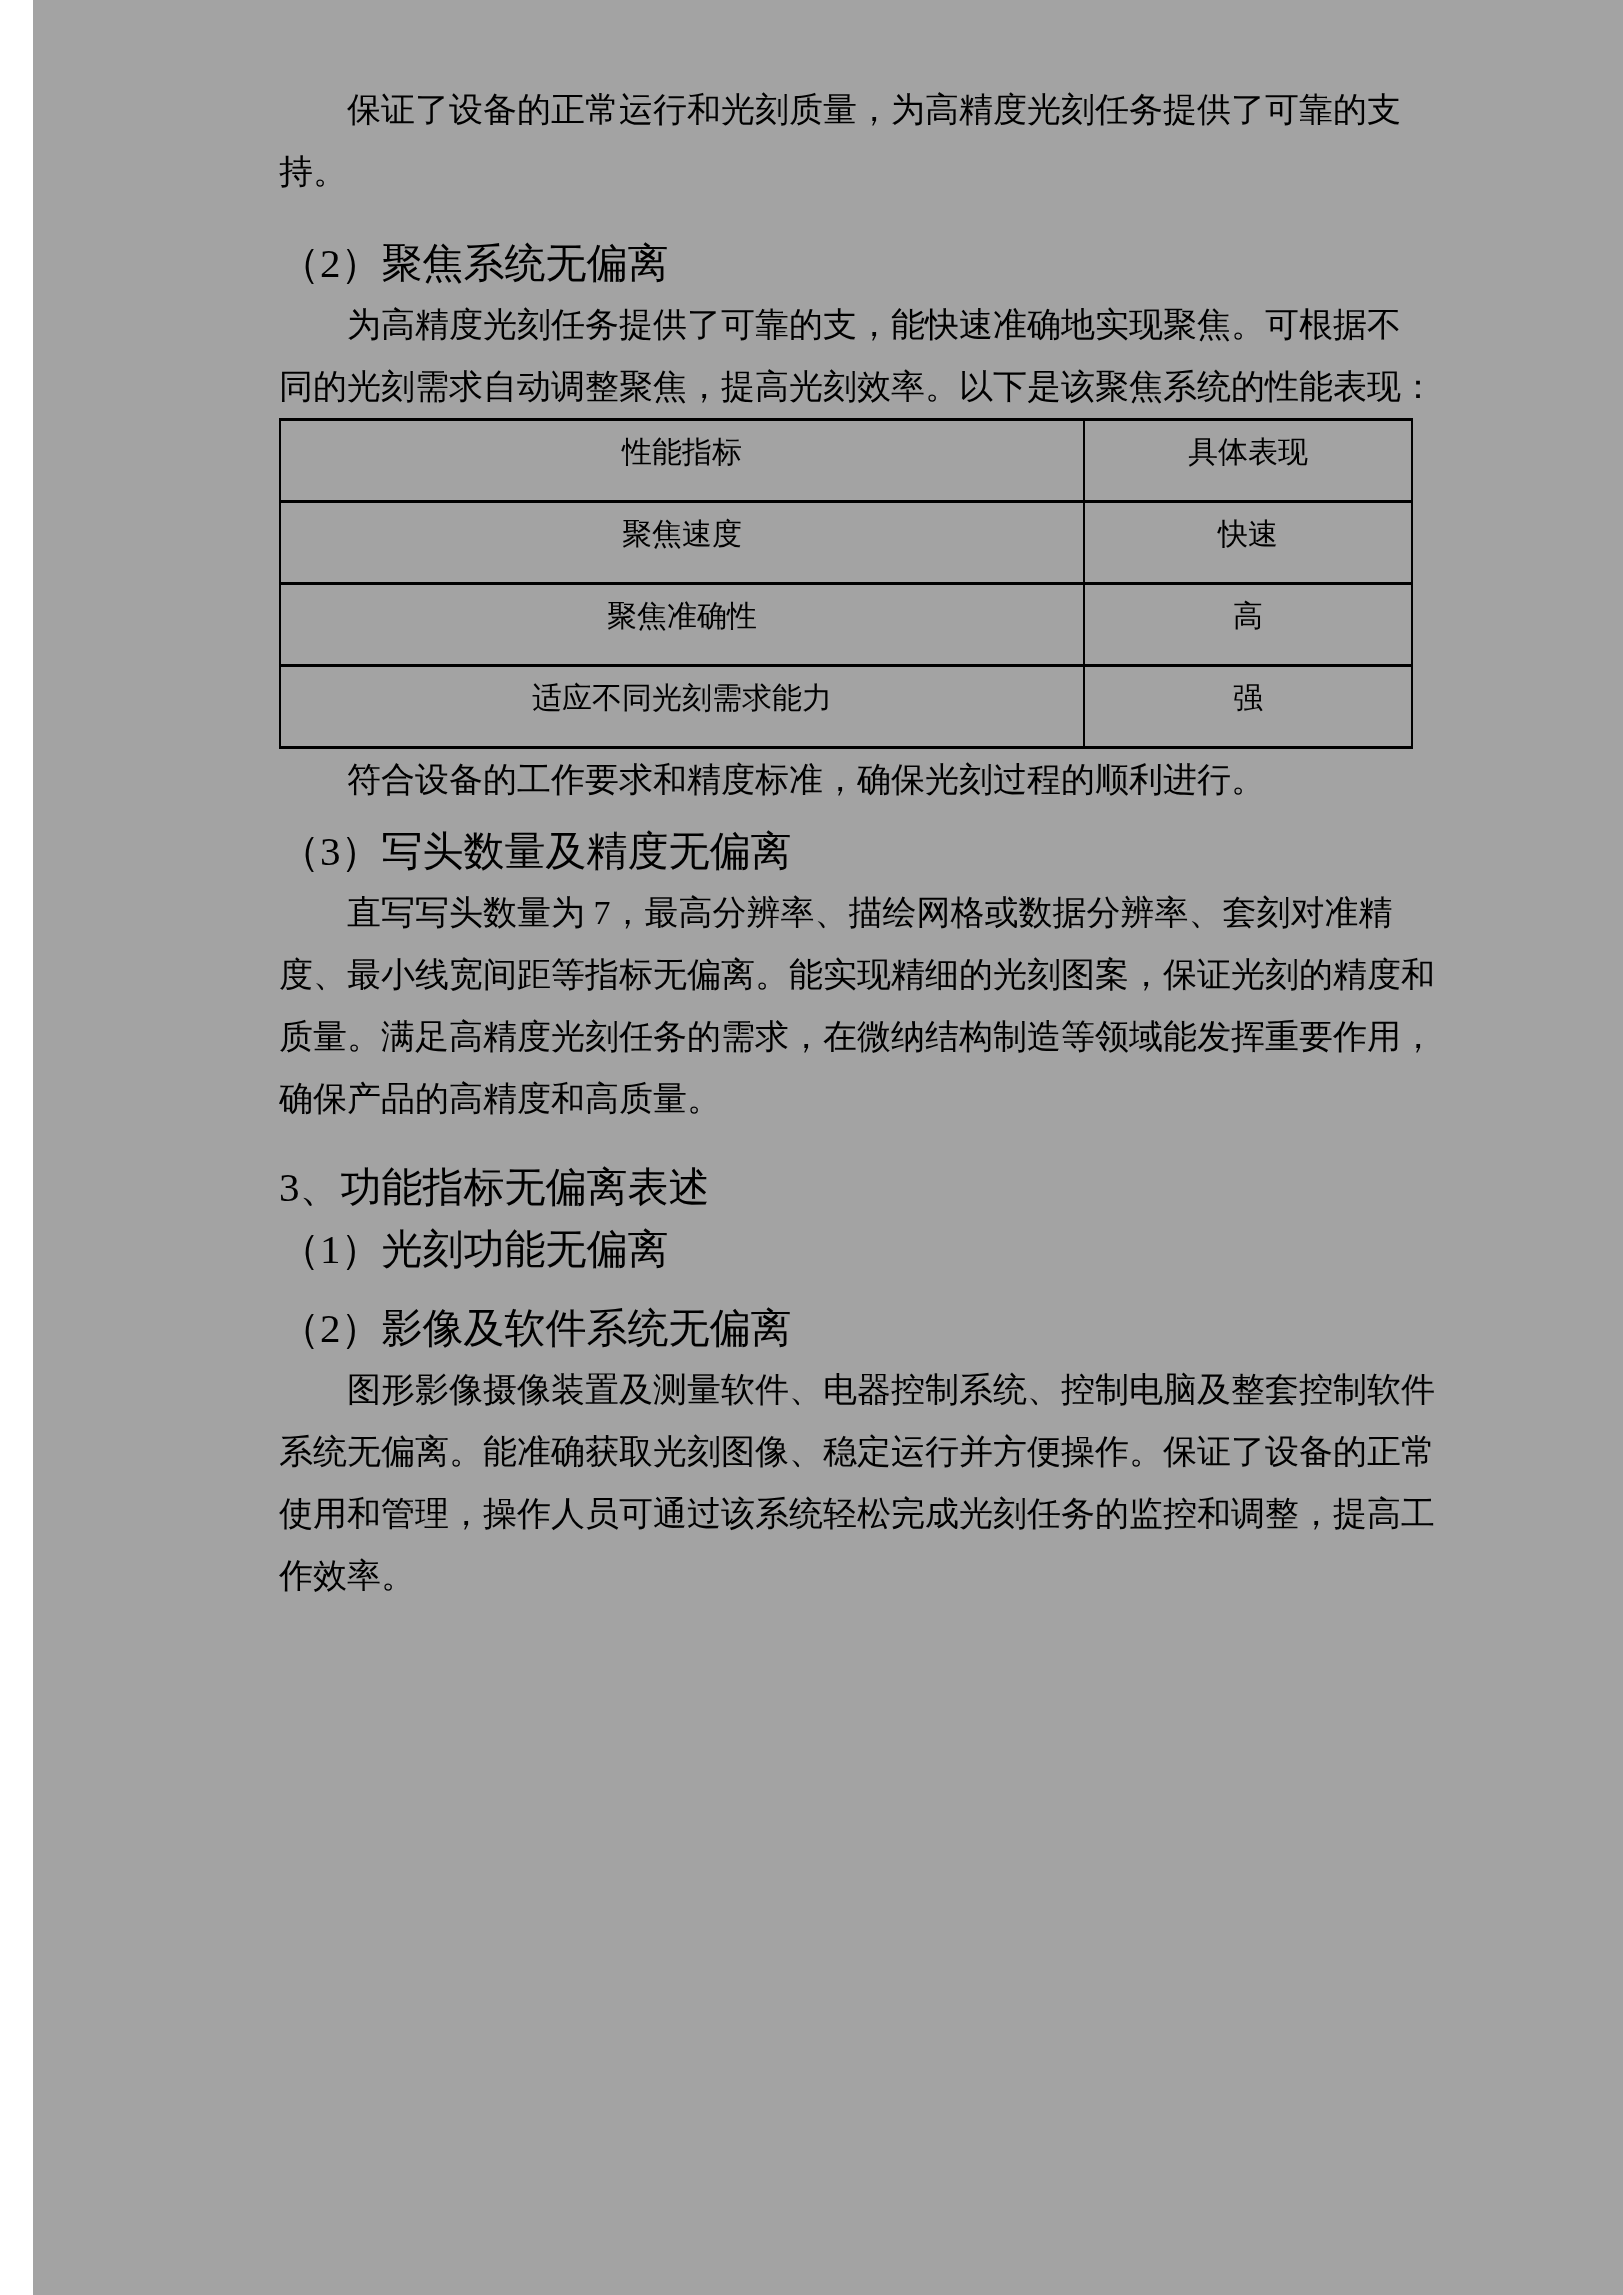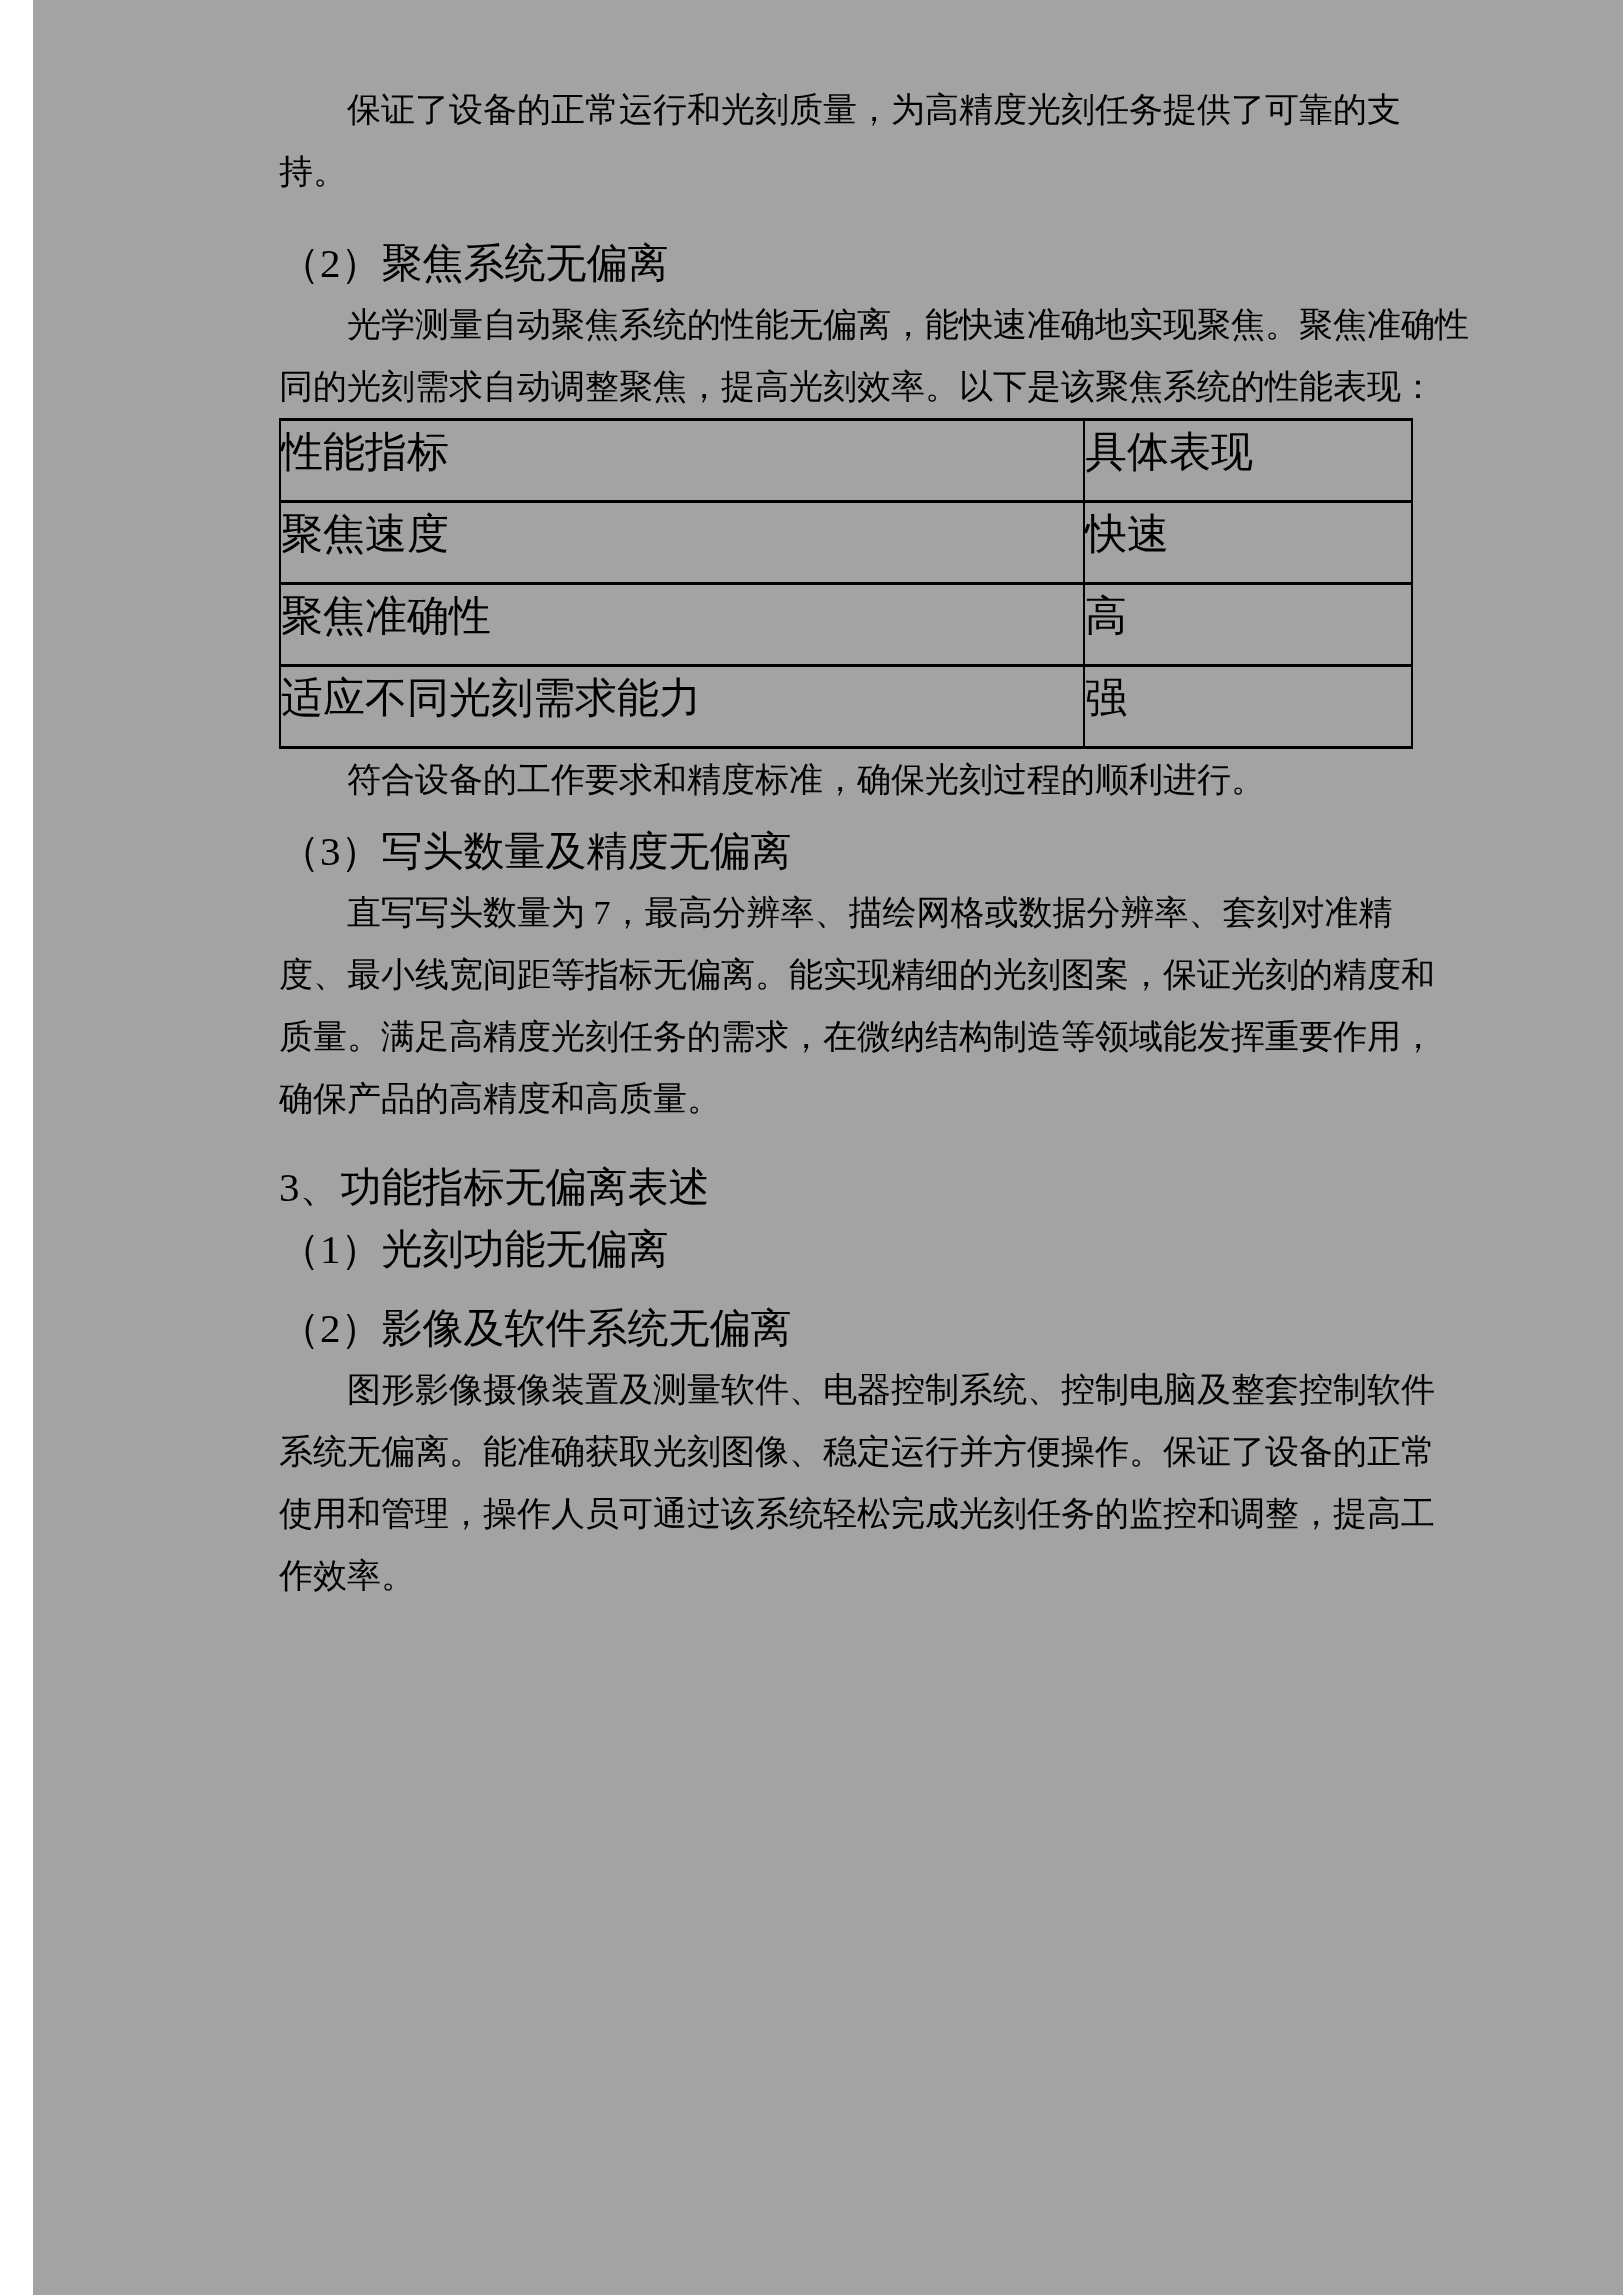--- a/index.html
+++ b/index.html
@@ -47,23 +47,24 @@
 
   table.perf {
     border-collapse: collapse;
     table-layout: fixed;
     width: 1133px;
     border: 2.6px solid #000000;
   }
   table.perf td {
     height: 79px;
     vertical-align: top;
+    text-align: center;
     line-height: 62px;
     padding: 0;
-    font-size: 42px;
+    font-size: 30px;
     border: 2px solid #000000;
     border-top-width: 3.3px;
     border-bottom-width: 3.3px;
     overflow: hidden;
   }
   col.c1 { width: 804px; }
   col.c2 { width: 328px; }
 </style>
 </head>
 <body>
@@ -71,21 +72,21 @@
 <div class="page">
 
   <p>
     <span class="line indent">保证了设备的正常运行和光刻质量，为高精度光刻任务提供了可靠的支</span>
     <span class="line">持。</span>
   </p>
 
   <div class="heading h-focus">（2）聚焦系统无偏离</div>
 
   <p>
-    <span class="line indent">光学测量自动聚焦系统的性能无偏离，能快速准确地实现聚焦。聚焦准确性</span>
+    <span class="line indent">为高精度光刻任务提供了可靠的支，能快速准确地实现聚焦。可根据不</span>
     <span class="line">同的光刻需求自动调整聚焦，提高光刻效率。以下是该聚焦系统的性能表现：</span>
   </p>
 
   <table class="perf">
     <colgroup>
         <col class="c1">
         <col class="c2">
       </colgroup>
     <tbody>
       <tr>

